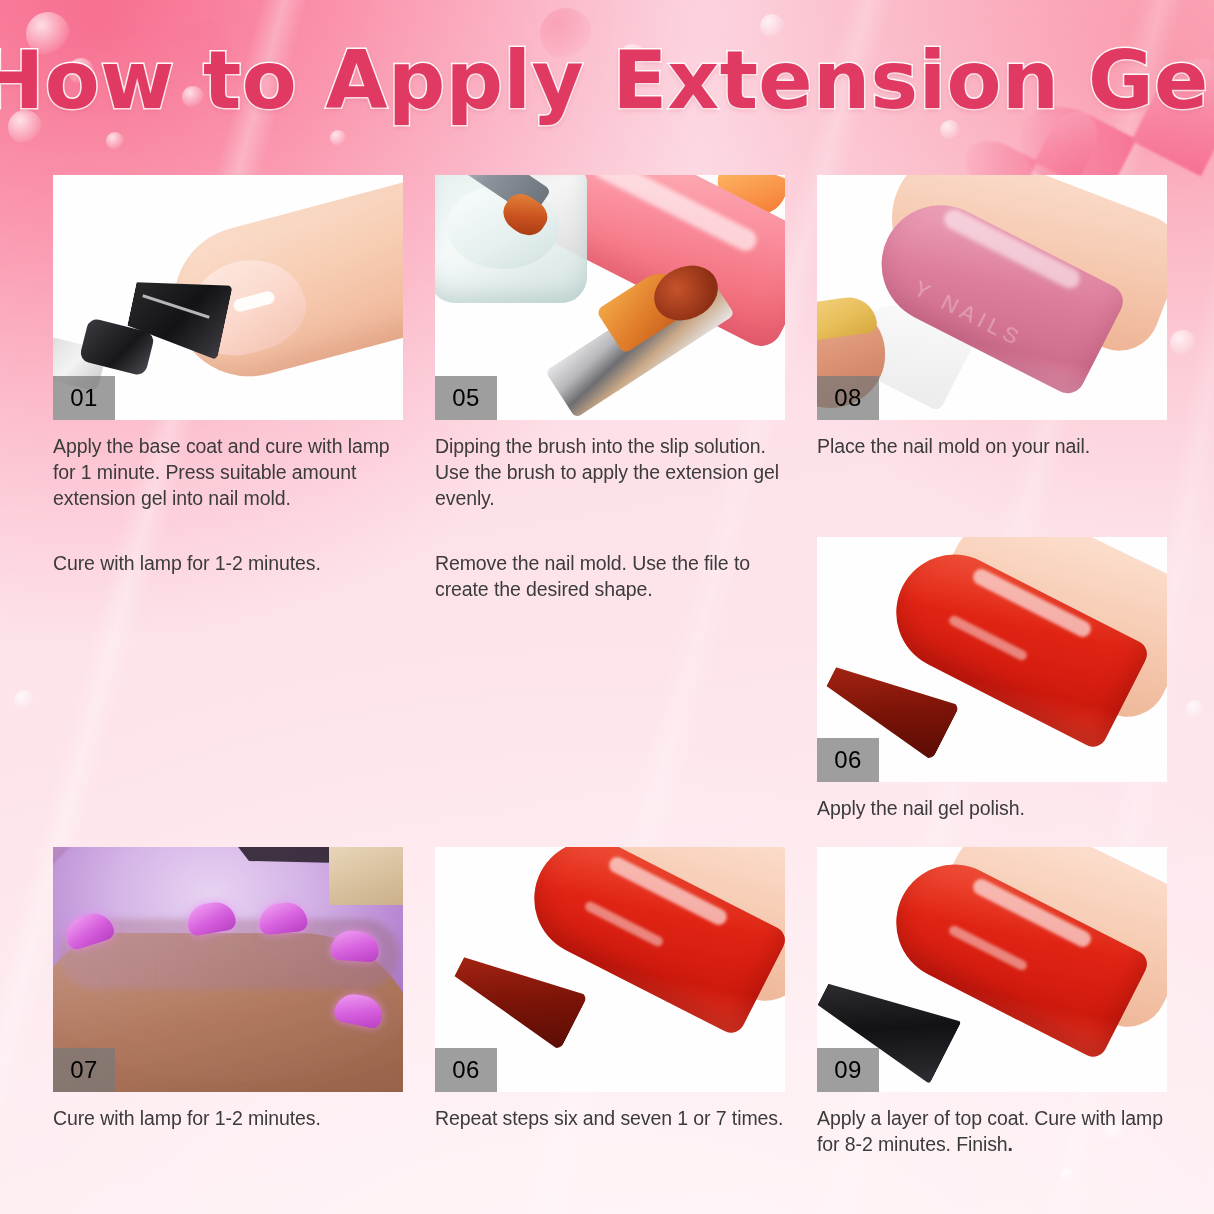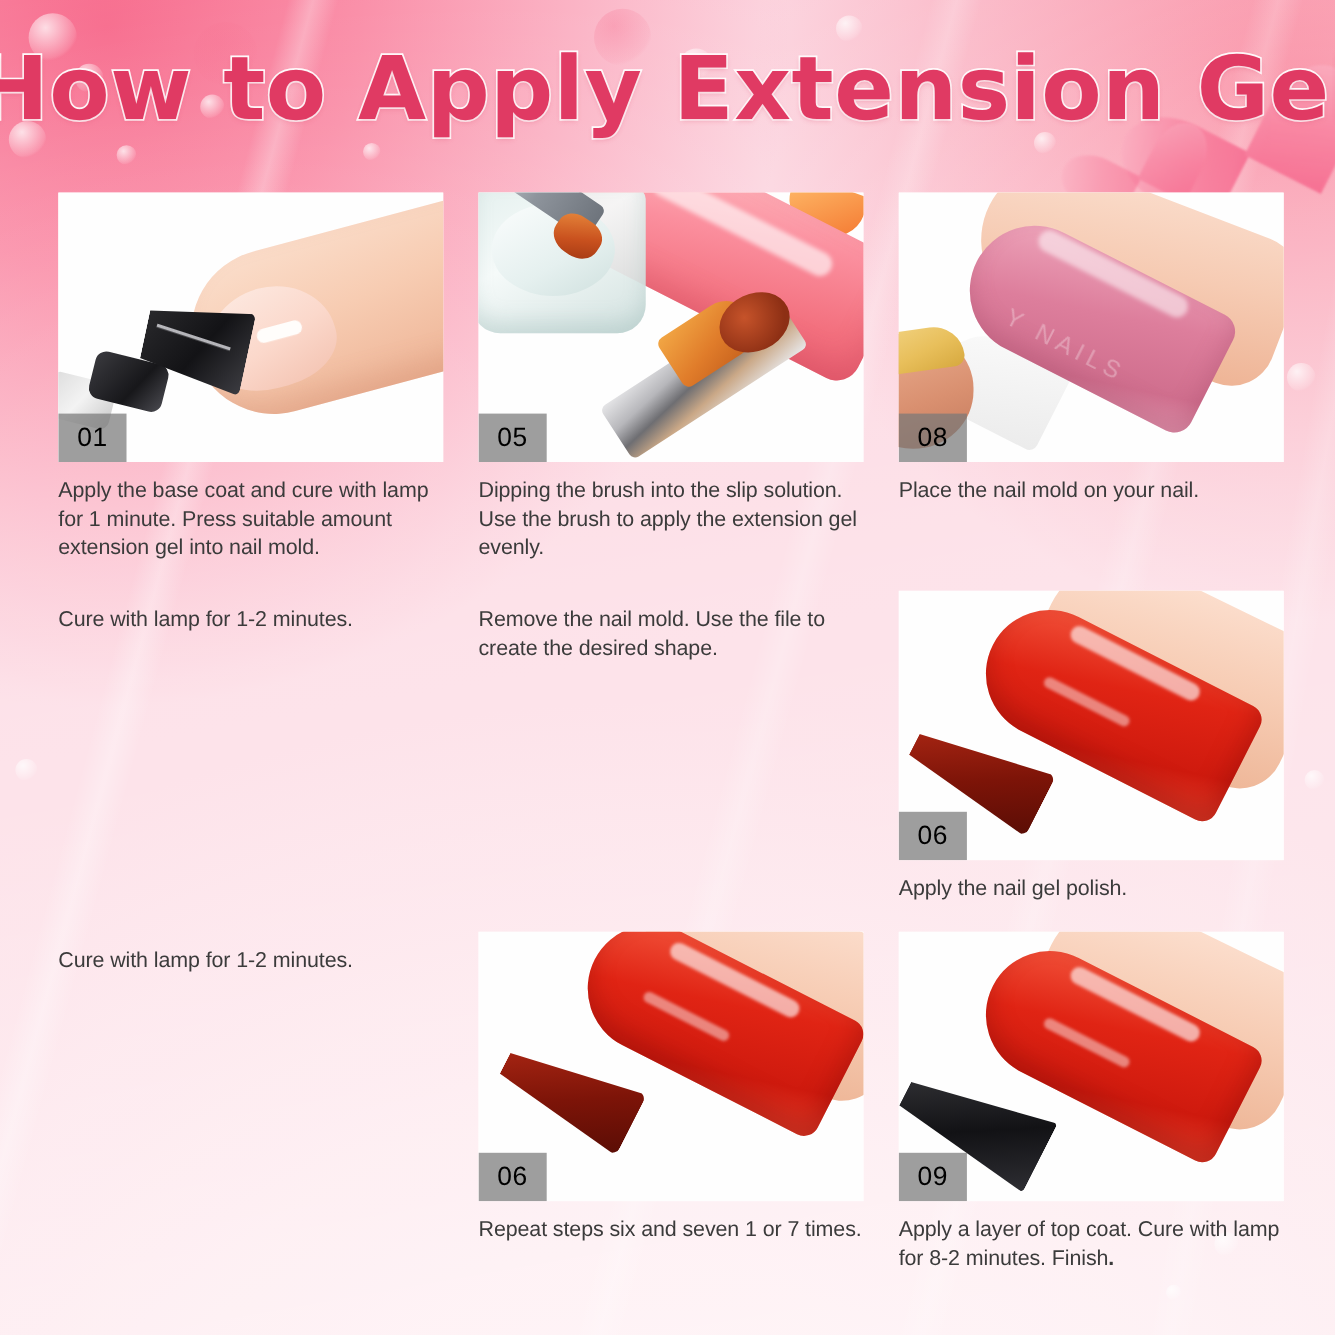--- a/index.html
+++ b/index.html
@@ -607,20 +607,36 @@
         <div class="rn-gloss"></div>
         <div class="rn-gloss2"></div>
         <div class="rn-brush-red"></div>
       </div>
       <div class="badge">06</div>
     </div>
     <div class="caption">Apply the nail gel polish.</div>
   </div>
 
   <div class="step">
+    <div class="photo">
+      <div class="photo-inner">
+        <div class="uv-base"></div>
+        <div class="uv-glow"></div>
+        <div class="uv-edge"></div>
+        <div class="uv-corner"></div>
+        <div class="uv-hand"></div>
+        <div class="uv-knuckles"></div>
+        <div class="uv-fnail" style="left:12px;  top:68px;  transform:rotate(-18deg);"></div>
+        <div class="uv-fnail" style="left:134px; top:56px;  transform:rotate(-10deg);"></div>
+        <div class="uv-fnail" style="left:206px; top:56px;  transform:rotate(-6deg);"></div>
+        <div class="uv-fnail" style="left:278px; top:84px;  transform:rotate(4deg);"></div>
+        <div class="uv-fnail" style="left:282px; top:148px; transform:rotate(12deg);"></div>
+      </div>
+      <div class="badge">07</div>
+    </div>
     <div class="caption">Cure with lamp for 1-2 minutes.</div>
   </div>
 
   <div class="step">
     <div class="photo v08">
       <div class="photo-inner">
         <div class="wbg"></div>
         <div class="rn-finger"></div>
         <div class="rn-nail"></div>
         <div class="rn-gloss"></div>

